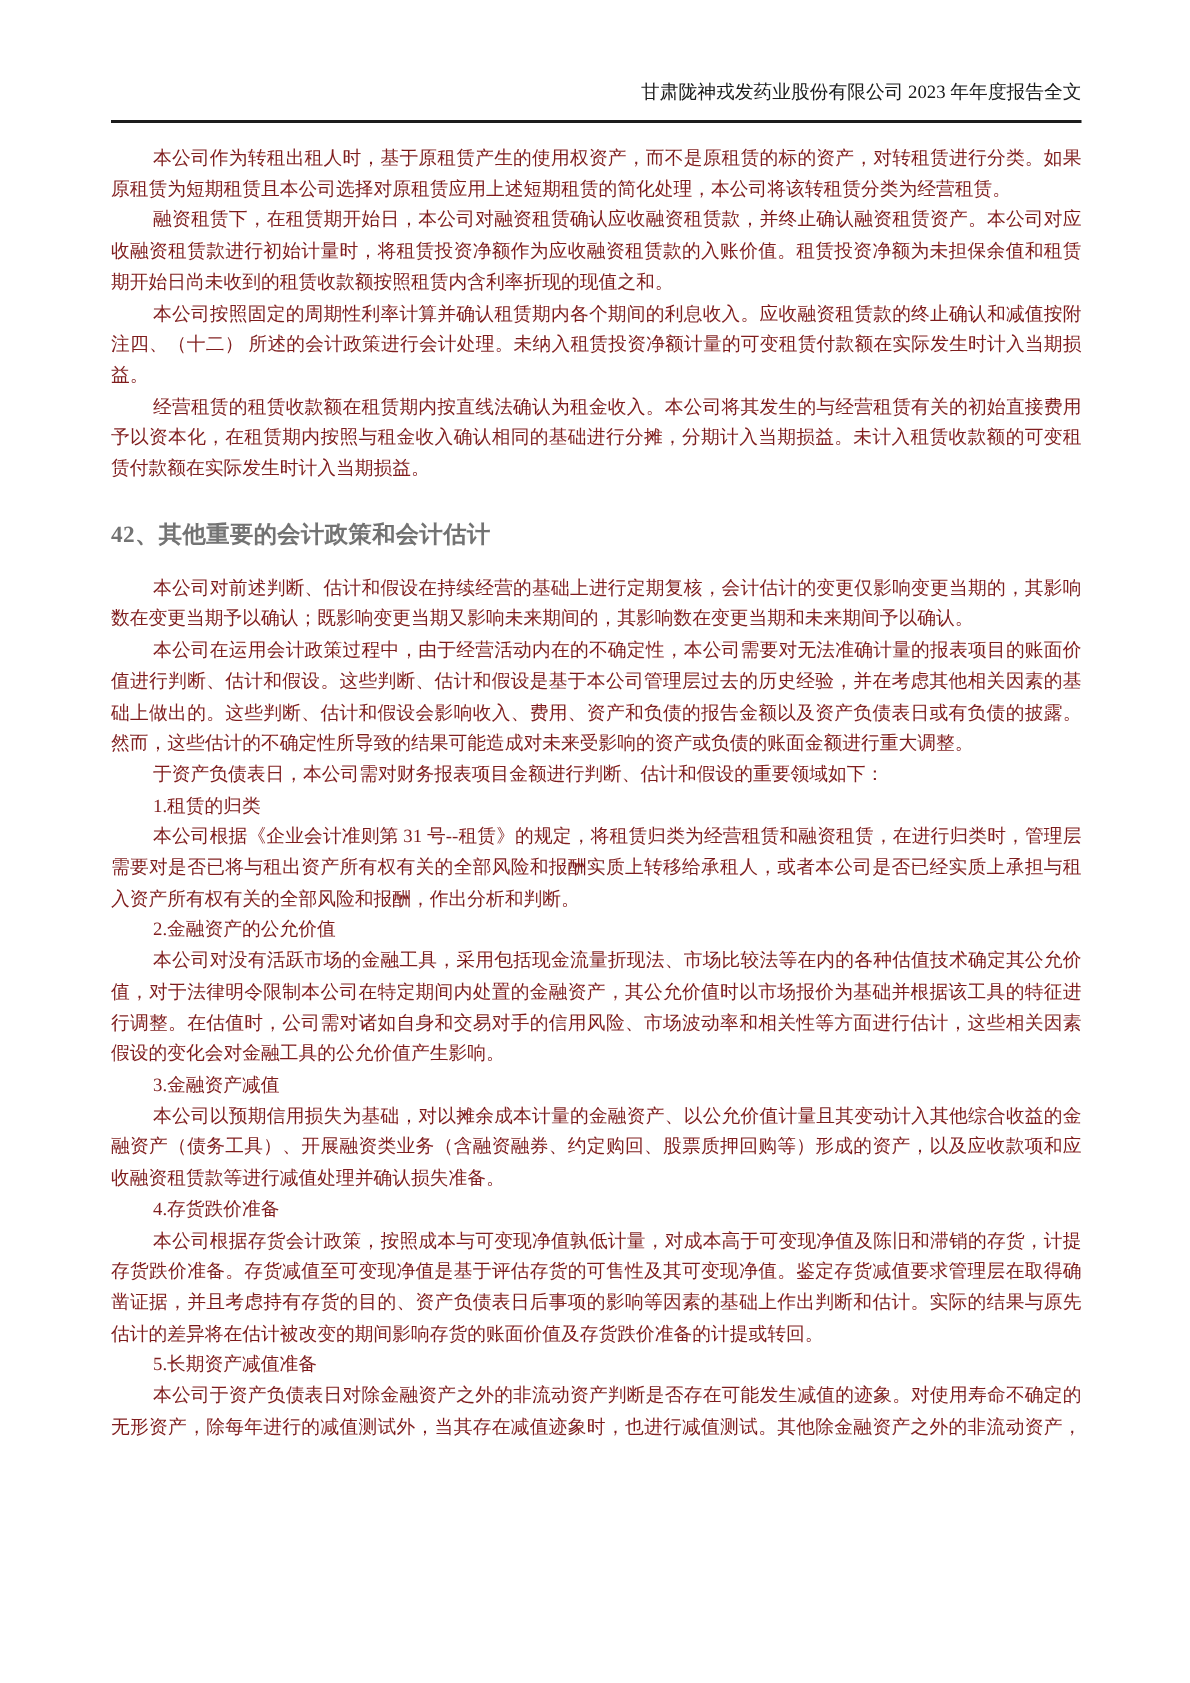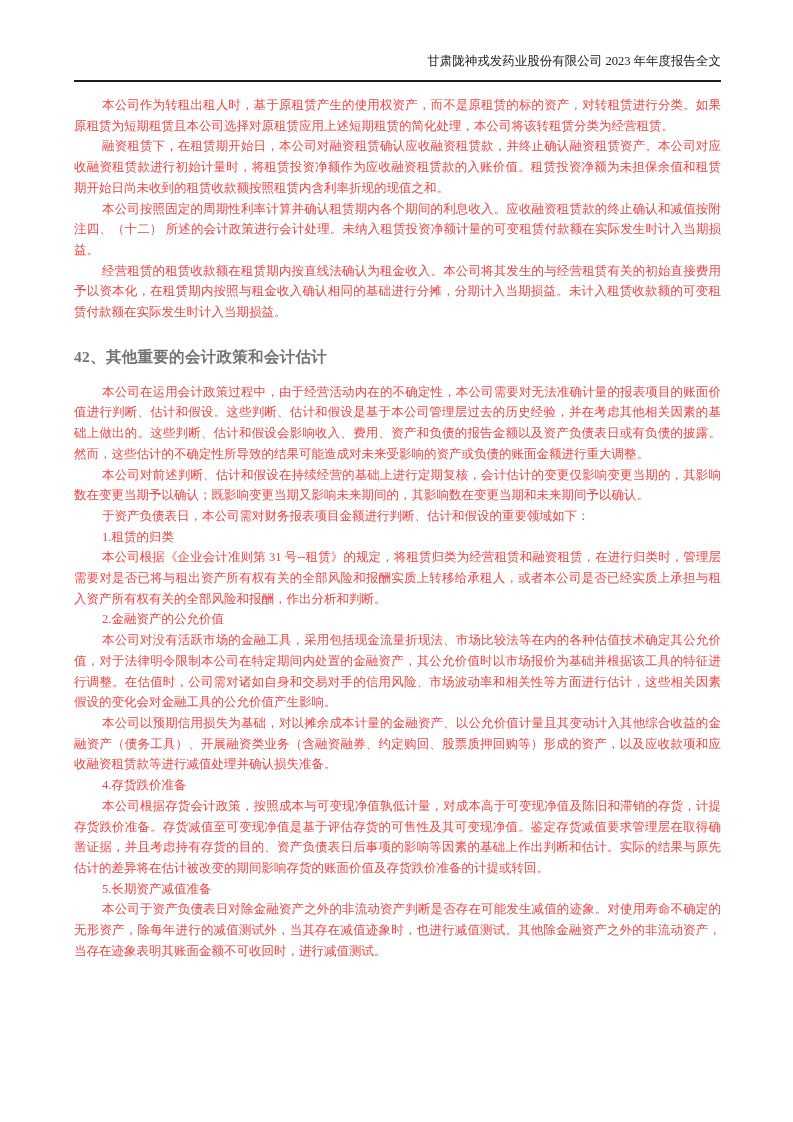--- a/index.html
+++ b/index.html
@@ -45,21 +45,21 @@
     top: 95px;
     left: 74px;
     width: 647px;
   }
   .content p {
     margin: 0;
     font-size: 12.5px;
     line-height: 20.7px;
     text-align: justify;
     text-indent: 28px;
-    color: #ef4444;
+    color: #7f1d1d;
   }
   .content h2.section-heading {
     font-size: 15.5px;
     font-weight: bold;
     line-height: 21px;
     margin: 23px 0 15px 0;
     color: #737373;
     letter-spacing: 0.3px;
   }
   .page-number {
@@ -81,27 +81,28 @@
 
   <div class="content">
 
     <p>本公司作为转租出租人时，基于原租赁产生的使用权资产，而不是原租赁的标的资产，对转租赁进行分类。如果原租赁为短期租赁且本公司选择对原租赁应用上述短期租赁的简化处理，本公司将该转租赁分类为经营租赁。</p>
     <p>融资租赁下，在租赁期开始日，本公司对融资租赁确认应收融资租赁款，并终止确认融资租赁资产。本公司对应收融资租赁款进行初始计量时，将租赁投资净额作为应收融资租赁款的入账价值。租赁投资净额为未担保余值和租赁期开始日尚未收到的租赁收款额按照租赁内含利率折现的现值之和。</p>
     <p>本公司按照固定的周期性利率计算并确认租赁期内各个期间的利息收入。应收融资租赁款的终止确认和减值按附注四、（十二） 所述的会计政策进行会计处理。未纳入租赁投资净额计量的可变租赁付款额在实际发生时计入当期损益。</p>
     <p>经营租赁的租赁收款额在租赁期内按直线法确认为租金收入。本公司将其发生的与经营租赁有关的初始直接费用予以资本化，在租赁期内按照与租金收入确认相同的基础进行分摊，分期计入当期损益。未计入租赁收款额的可变租赁付款额在实际发生时计入当期损益。</p>
 
     <h2 class="section-heading">42、其他重要的会计政策和会计估计</h2>
 
+    <p>本公司对前述判断、估计和假设在持续经营的基础上进行定期复核，会计估计的变更仅影响变更当期的，其影响数在变更当期予以确认；既影响变更当期又影响未来期间的，其影响数在变更当期和未来期间予以确认。</p>
     <p>本公司在运用会计政策过程中，由于经营活动内在的不确定性，本公司需要对无法准确计量的报表项目的账面价值进行判断、估计和假设。这些判断、估计和假设是基于本公司管理层过去的历史经验，并在考虑其他相关因素的基础上做出的。这些判断、估计和假设会影响收入、费用、资产和负债的报告金额以及资产负债表日或有负债的披露。然而，这些估计的不确定性所导致的结果可能造成对未来受影响的资产或负债的账面金额进行重大调整。</p>
-    <p>本公司对前述判断、估计和假设在持续经营的基础上进行定期复核，会计估计的变更仅影响变更当期的，其影响数在变更当期予以确认；既影响变更当期又影响未来期间的，其影响数在变更当期和未来期间予以确认。</p>
     <p>于资产负债表日，本公司需对财务报表项目金额进行判断、估计和假设的重要领域如下：</p>
     <p>1.租赁的归类</p>
     <p>本公司根据《企业会计准则第 31 号--租赁》的规定，将租赁归类为经营租赁和融资租赁，在进行归类时，管理层需要对是否已将与租出资产所有权有关的全部风险和报酬实质上转移给承租人，或者本公司是否已经实质上承担与租入资产所有权有关的全部风险和报酬，作出分析和判断。</p>
     <p>2.金融资产的公允价值</p>
     <p>本公司对没有活跃市场的金融工具，采用包括现金流量折现法、市场比较法等在内的各种估值技术确定其公允价值，对于法律明令限制本公司在特定期间内处置的金融资产，其公允价值时以市场报价为基础并根据该工具的特征进行调整。在估值时，公司需对诸如自身和交易对手的信用风险、市场波动率和相关性等方面进行估计，这些相关因素假设的变化会对金融工具的公允价值产生影响。</p>
+    <p>3.金融资产减值</p>
     <p>本公司以预期信用损失为基础，对以摊余成本计量的金融资产、以公允价值计量且其变动计入其他综合收益的金融资产（债务工具）、开展融资类业务（含融资融券、约定购回、股票质押回购等）形成的资产，以及应收款项和应收融资租赁款等进行减值处理并确认损失准备。</p>
     <p>4.存货跌价准备</p>
     <p>本公司根据存货会计政策，按照成本与可变现净值孰低计量，对成本高于可变现净值及陈旧和滞销的存货，计提存货跌价准备。存货减值至可变现净值是基于评估存货的可售性及其可变现净值。鉴定存货减值要求管理层在取得确凿证据，并且考虑持有存货的目的、资产负债表日后事项的影响等因素的基础上作出判断和估计。实际的结果与原先估计的差异将在估计被改变的期间影响存货的账面价值及存货跌价准备的计提或转回。</p>
     <p>5.长期资产减值准备</p>
     <p>本公司于资产负债表日对除金融资产之外的非流动资产判断是否存在可能发生减值的迹象。对使用寿命不确定的无形资产，除每年进行的减值测试外，当其存在减值迹象时，也进行减值测试。其他除金融资产之外的非流动资产，当存在迹象表明其账面金额不可收回时，进行减值测试。</p>
 
   </div>
 
   <div class="page-number">127</div>
 

